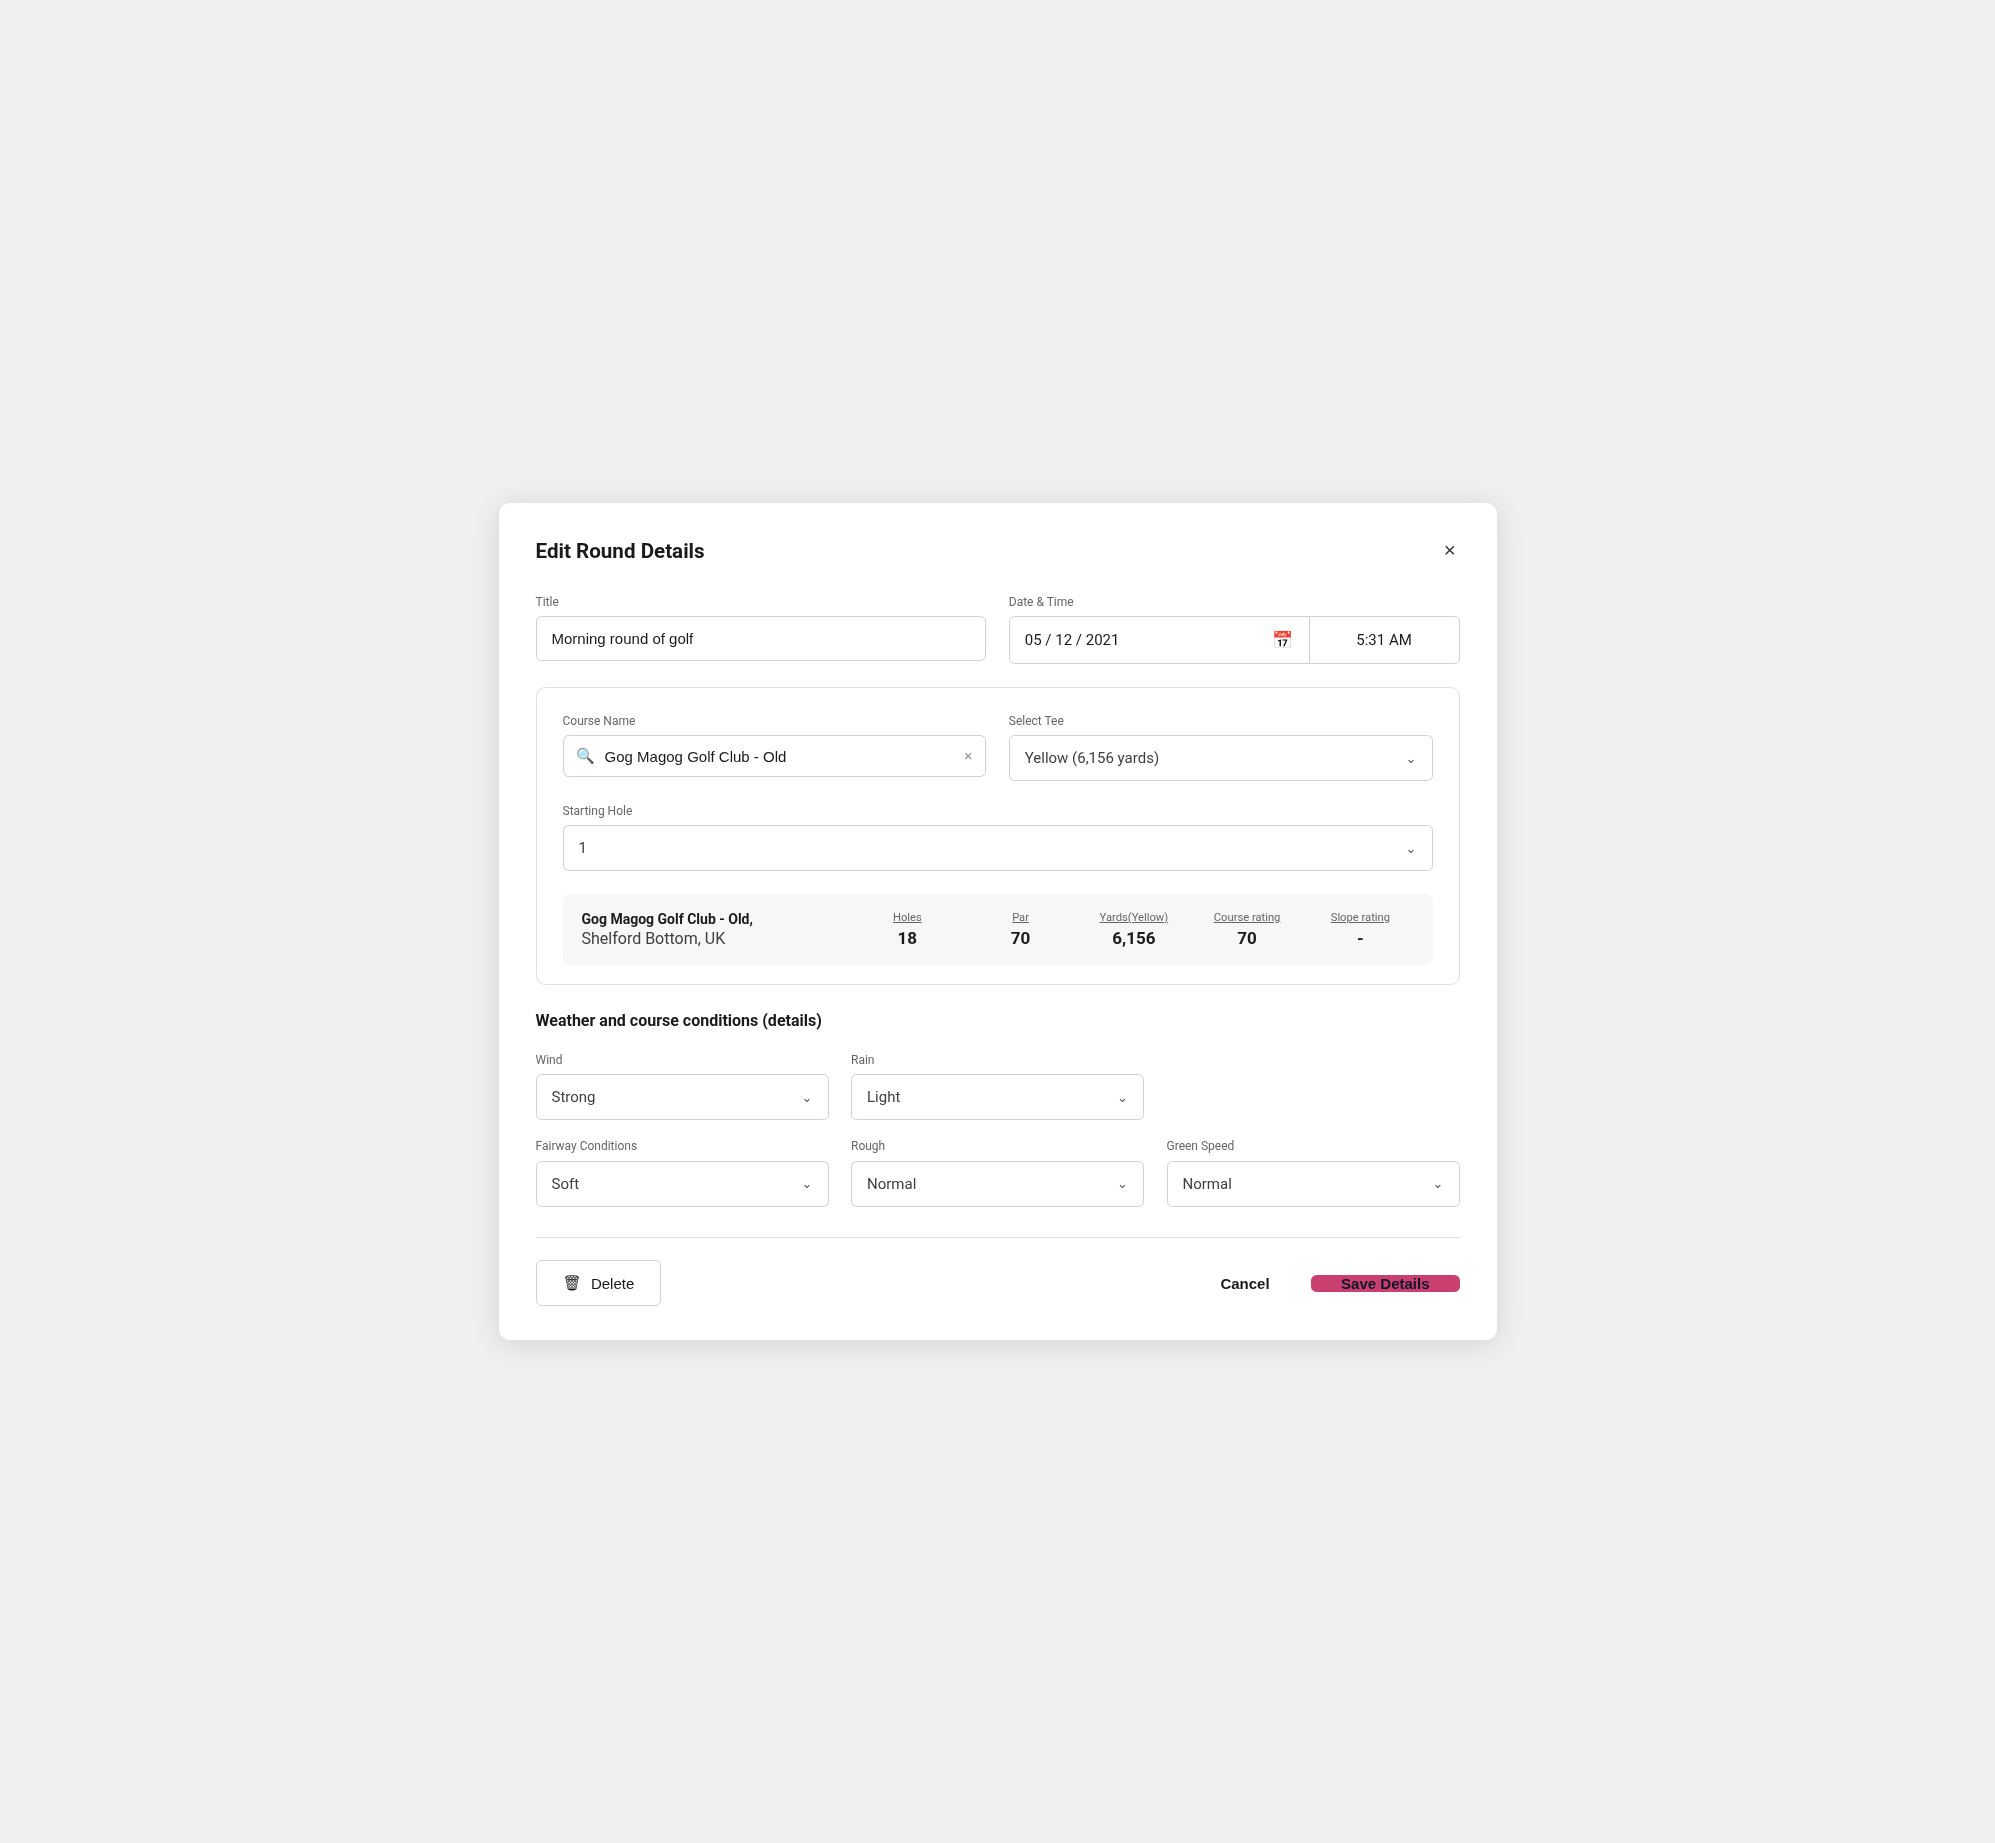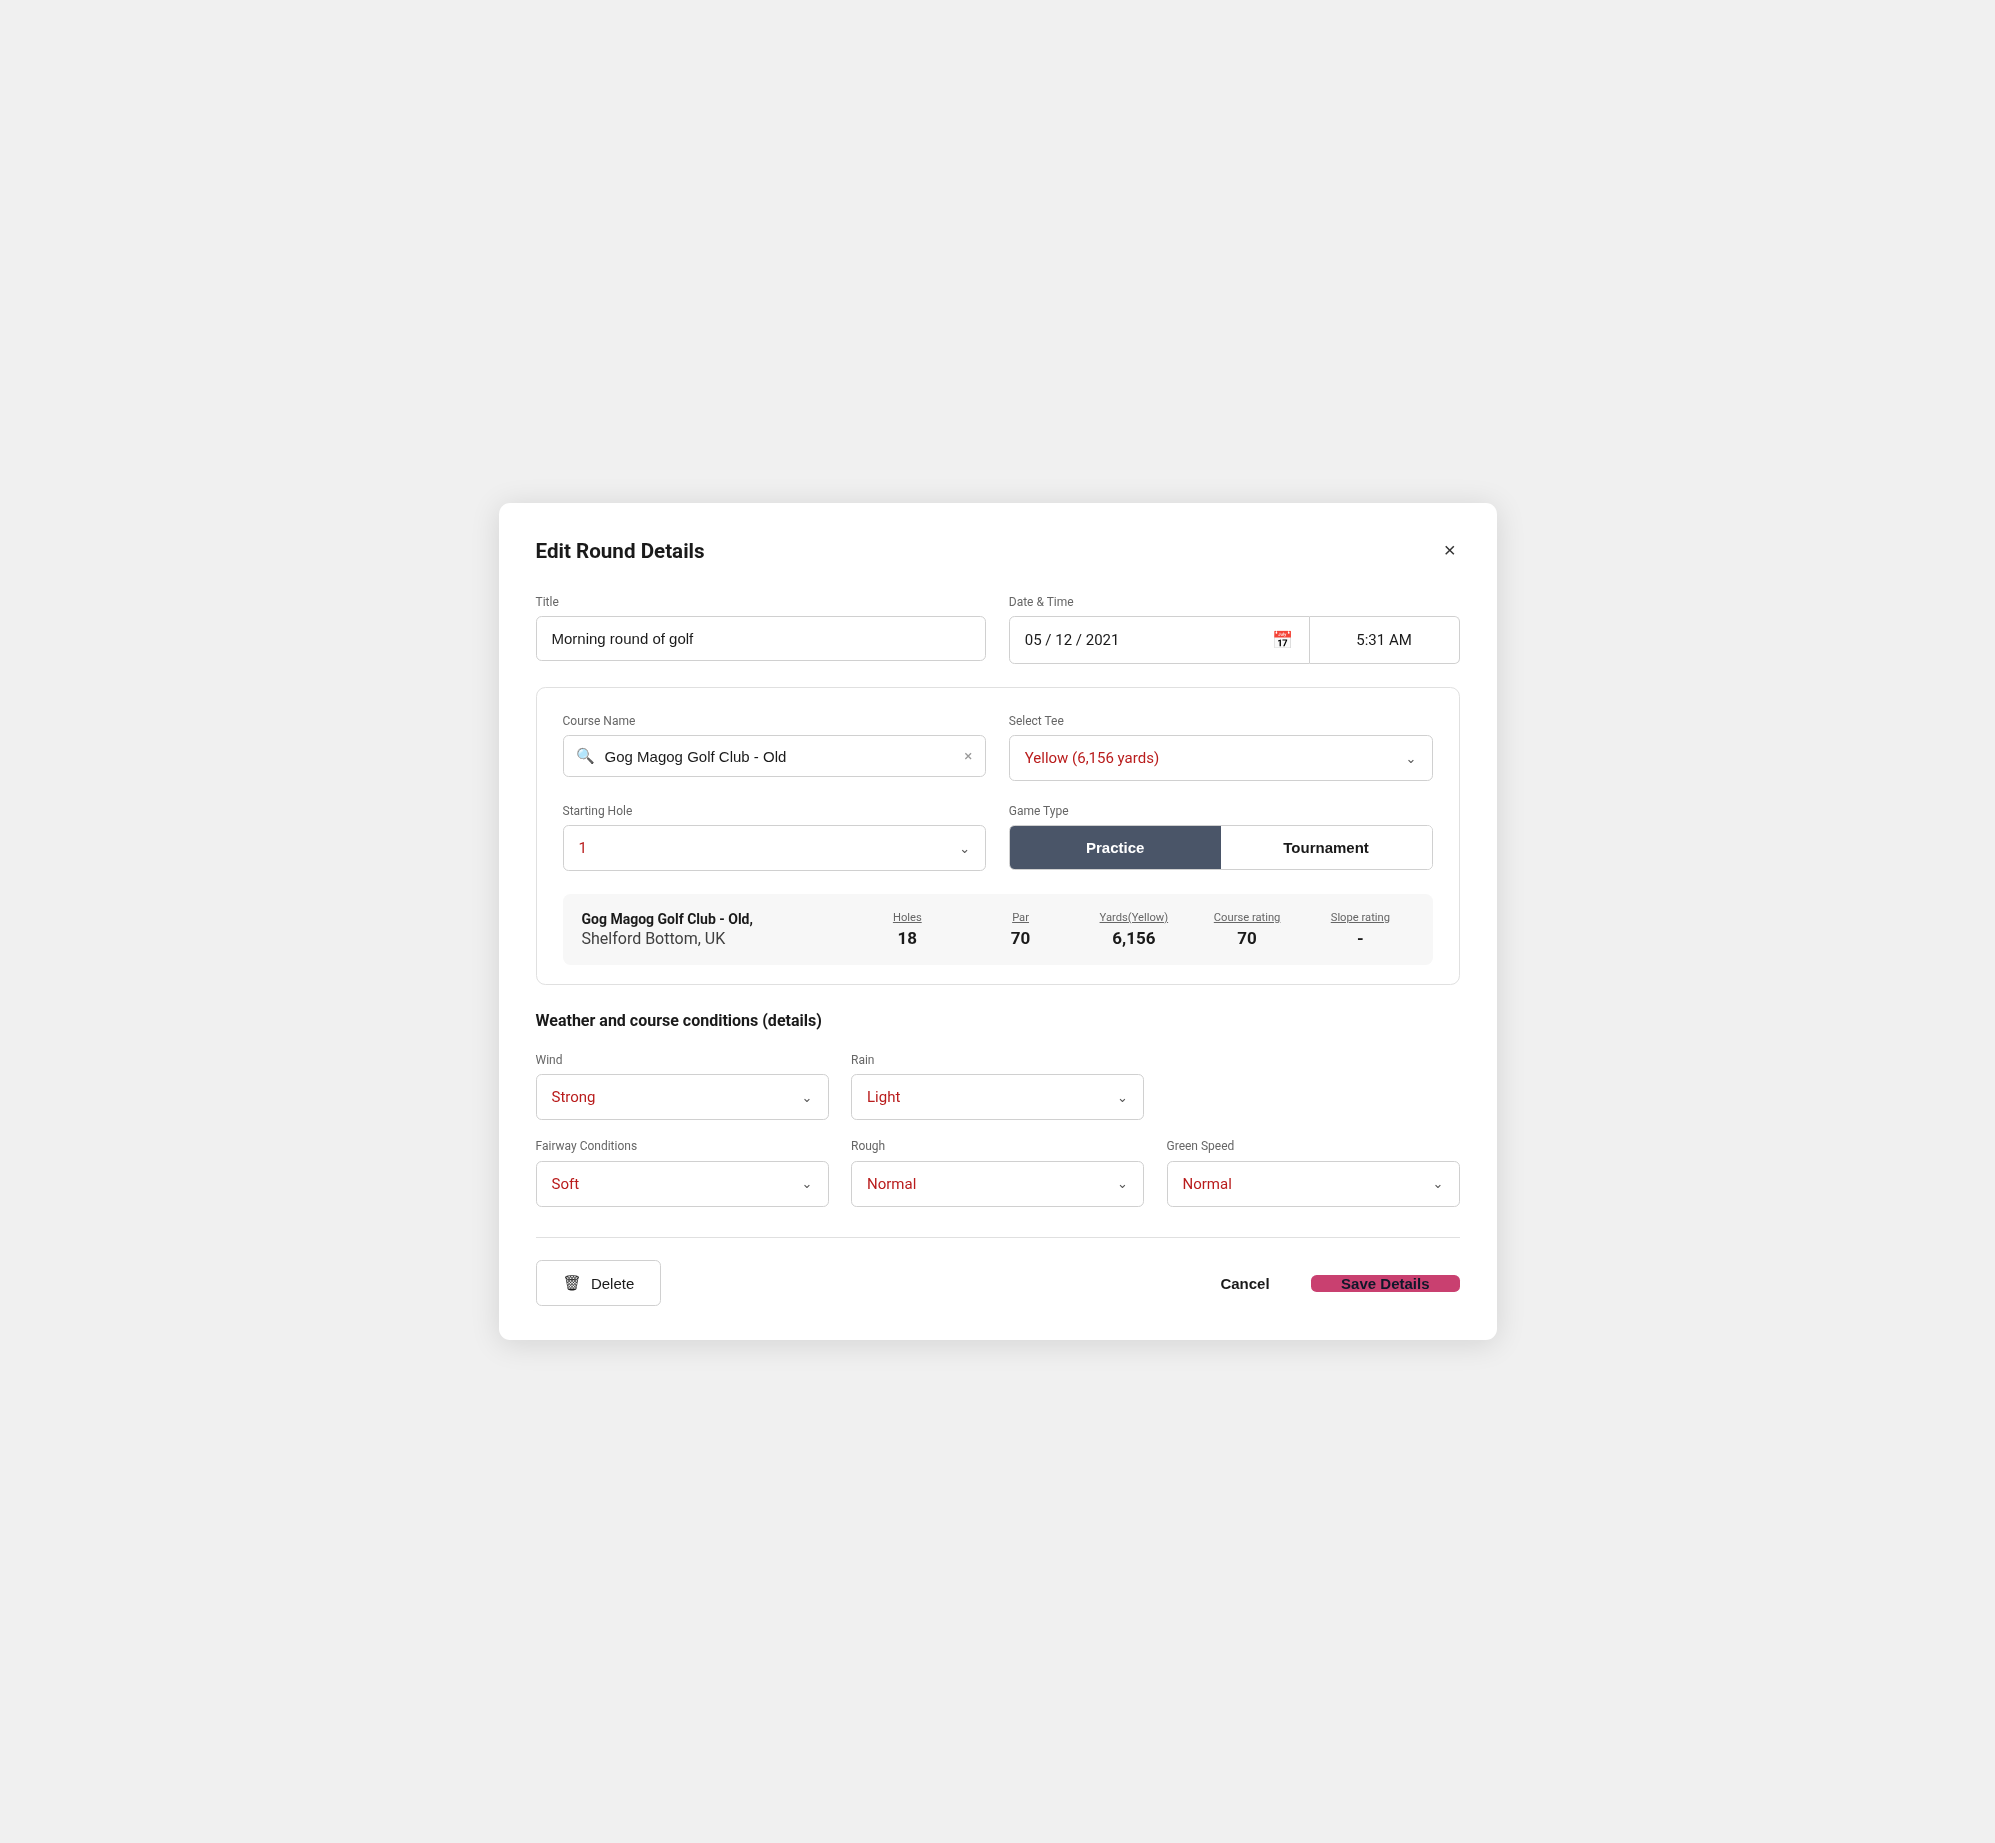--- a/index.html
+++ b/index.html
@@ -141,21 +141,21 @@
     .select-wrapper {
       border: 1.4px solid #d0d0d0;
       border-radius: 5.6px;
       display: flex;
       align-items: center;
       padding: 13px 15px;
       cursor: pointer;
     }
     .select-value {
       font-size: 15px;
-      color: #b91c1c;
+      color: #404040;
       flex: 1;
     }
     .chevron-icon {
       color: #555;
       font-size: 13px;
     }
     .game-type-toggle {
       display: flex;
       border: 1.4px solid #d0d0d0;
       border-radius: 5.6px;
@@ -334,27 +334,20 @@
     <div class="form-row">
 
       <div class="form-group half">
         <label class="form-label">Starting Hole</label>
         <div class="select-wrapper">
           <span class="select-value">1</span>
           <span class="chevron-icon">⌄</span>
         </div>
       </div>
 
-      <div class="form-group half">
-        <label class="form-label">Game Type</label>
-        <div class="game-type-toggle">
-          <button class="toggle-btn active">Practice</button>
-          <button class="toggle-btn inactive">Tournament</button>
-        </div>
-      </div>
     </div>
 
     <div class="course-info-row">
       <div class="course-info-name">
         <div class="name">Gog Magog Golf Club - Old,</div>
         <div class="location">Shelford Bottom, UK</div>
       </div>
       <div class="course-stat">
         <span class="stat-label">Holes</span>
         <span class="stat-value">18</span>

